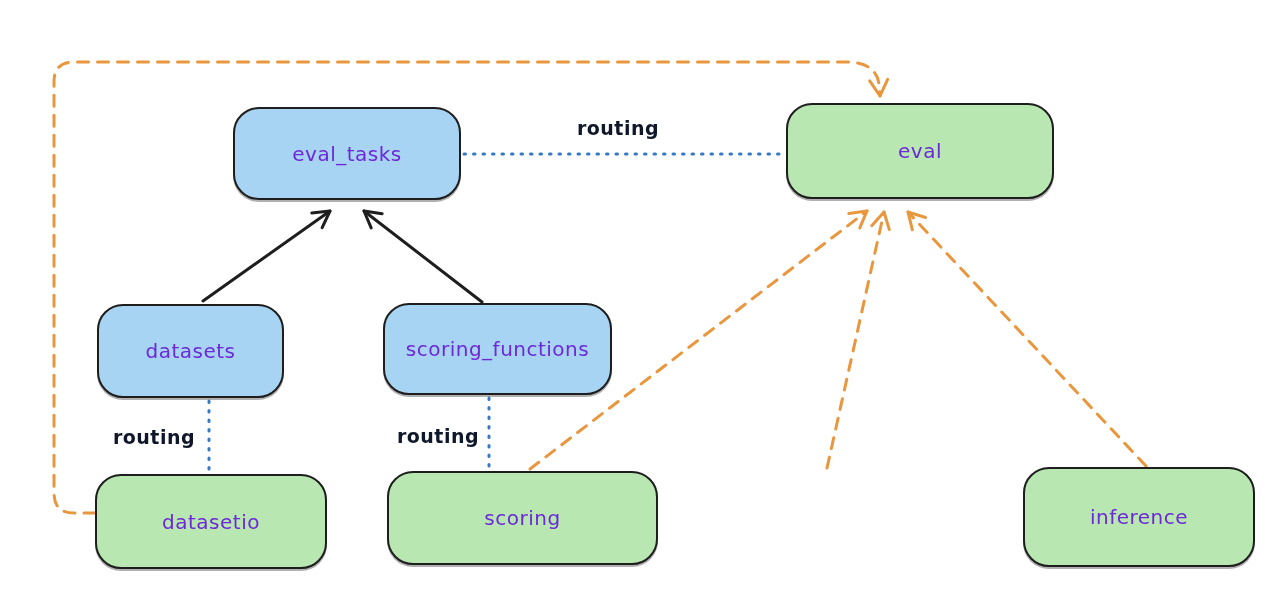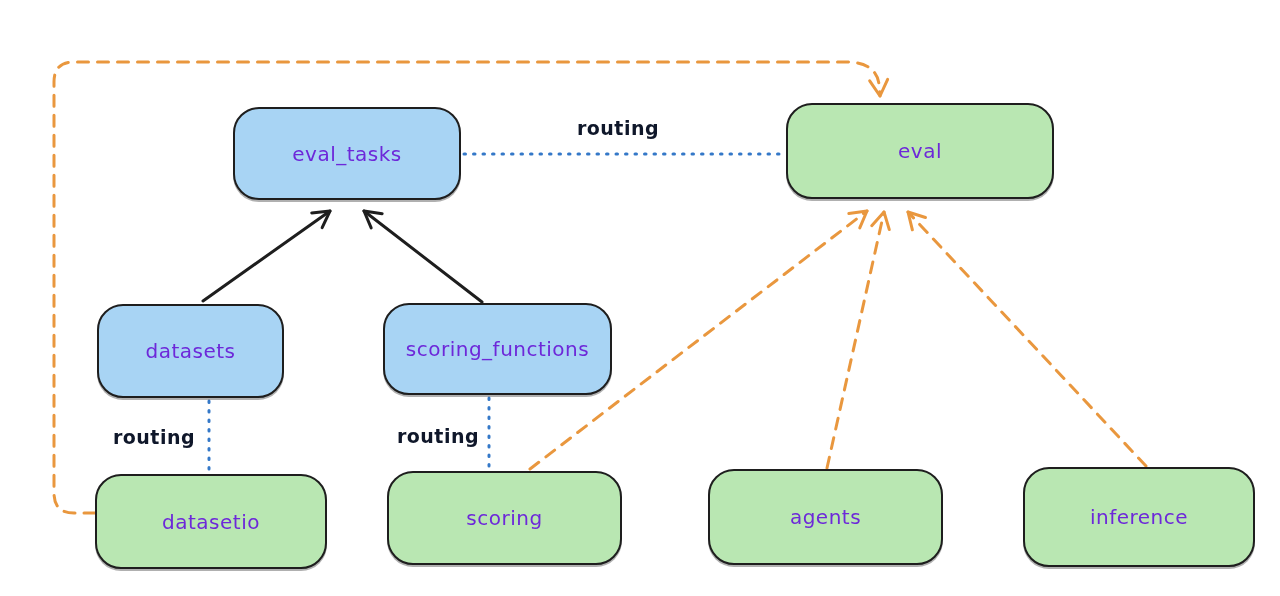--- a/index.html
+++ b/index.html
@@ -46,21 +46,21 @@
     transform: translate(-50%, -50%);
     white-space: nowrap;
   }
 
   
   #n-eval_tasks        { left:233px; top:107px; width:228px; height:93px; }
   #n-eval              { left:786px; top:103px; width:268px; height:96px; }
   #n-datasets          { left: 97px; top:304px; width:187px; height:94px; }
   #n-scoring_functions { left:383px; top:303px; width:229px; height:92px; }
   #n-datasetio         { left: 95px; top:474px; width:232px; height:95px; }
-  #n-scoring           { left:387px; top:471px; width:235px; height:94px; }
+  #n-scoring           { left:387px; top:471px; width:271px; height:94px; }
   #n-agents            { left:708px; top:469px; width:235px; height:96px; }
   #n-inference         { left:1023px; top:467px; width:232px; height:100px; }
 
   
   #lbl-routing-0 { left:618px; top:128px; }
   #lbl-routing-1 { left:154px; top:437px; }
   #lbl-routing-2 { left:438px; top:436px; }
 </style>
 </head>
 <body>
@@ -101,23 +101,20 @@
   </div>
   <div class="node blue" id="n-scoring_functions">
     <span>scoring_functions</span>
   </div>
   <div class="node green" id="n-datasetio">
     <span>datasetio</span>
   </div>
   <div class="node green" id="n-scoring">
     <span>scoring</span>
   </div>
-  <div class="node green" id="n-agents">
-    <span>agents</span>
-  </div>
   <div class="node green" id="n-inference">
     <span>inference</span>
   </div>
 
   <div class="edge-label" id="lbl-routing-0">routing</div>
   <div class="edge-label" id="lbl-routing-1">routing</div>
   <div class="edge-label" id="lbl-routing-2">routing</div>
 
 </div>
 

